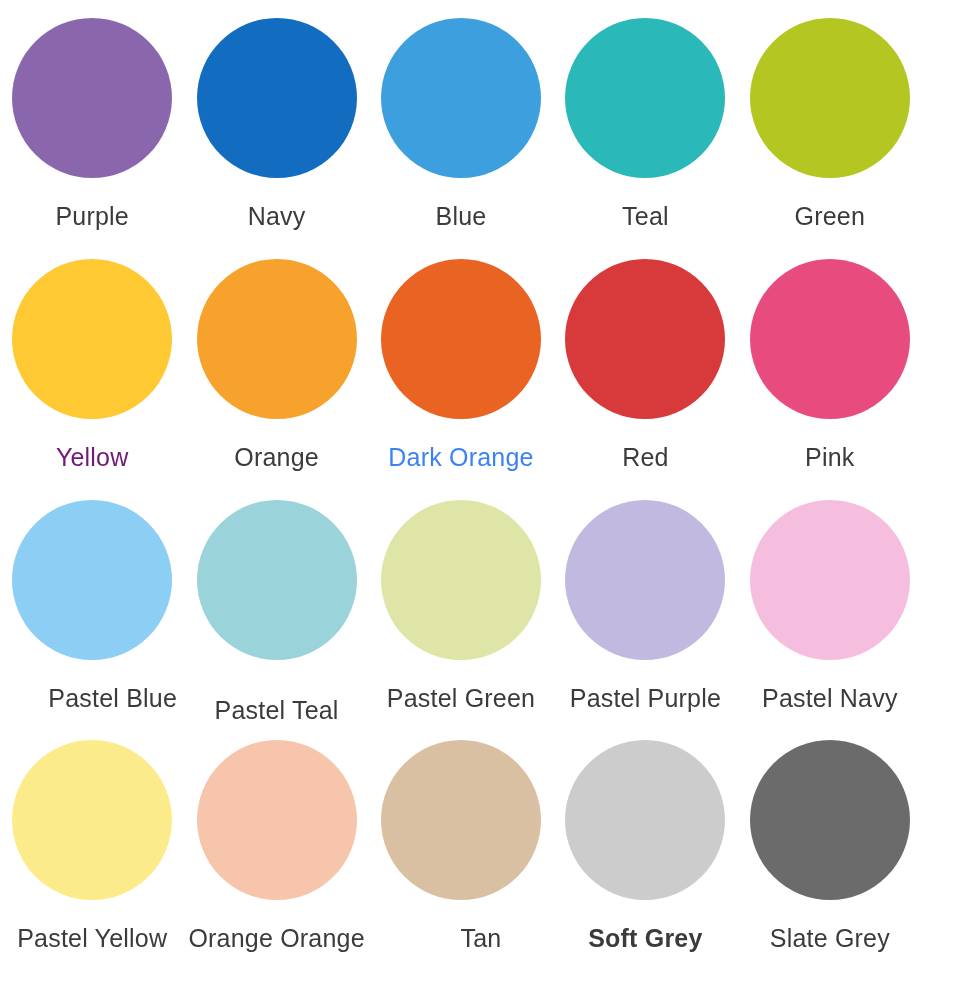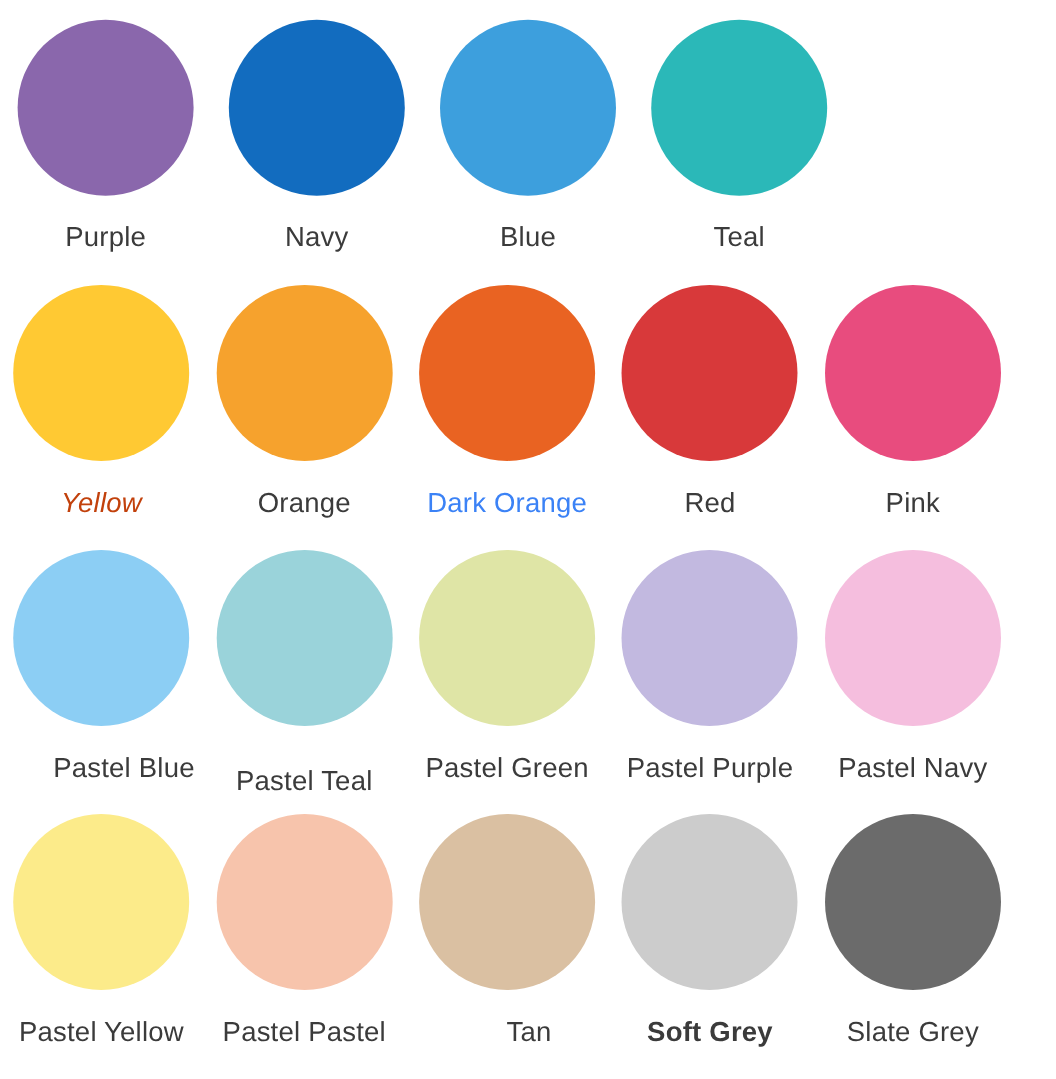--- a/index.html
+++ b/index.html
@@ -66,26 +66,30 @@
       <span class="label" style="color: rgb(59, 59, 59);">Navy</span>
     </div>
     <div class="swatch">
       <span class="dot" style="background-color: rgb(61, 159, 221);"></span>
       <span class="label" style="color: rgb(59, 59, 59);">Blue</span>
     </div>
     <div class="swatch">
       <span class="dot" style="background-color: rgb(43, 184, 184);"></span>
       <span class="label" style="color: rgb(59, 59, 59);">Teal</span>
     </div>
+    <div class="swatch">
+      <span class="dot" style="background-color: rgb(180, 198, 33);"></span>
+      <span class="label" style="color: rgb(59, 59, 59);">Green</span>
+    </div>
   </div>
 
   <div class="row">
     <div class="swatch">
       <span class="dot" style="background-color: rgb(255, 201, 51);"></span>
-      <span class="label" style="color: #c2410c; font-style: italic;">Yellow</span>
+      <span class="label" style="color: #701a75;">Yellow</span>
     </div>
     <div class="swatch">
       <span class="dot" style="background-color: rgb(246, 162, 45);"></span>
       <span class="label" style="color: rgb(59, 59, 59);">Orange</span>
     </div>
     <div class="swatch">
       <span class="dot" style="background-color: rgb(233, 99, 34);"></span>
       <span class="label" style="color: #3b82f6;">Dark Orange</span>
     </div>
     <div class="swatch">
@@ -121,21 +125,21 @@
     </div>
   </div>
 
   <div class="row">
     <div class="swatch">
       <span class="dot" style="background-color: rgb(252, 235, 138);"></span>
       <span class="label" style="color: rgb(59, 59, 59);">Pastel Yellow</span>
     </div>
     <div class="swatch">
       <span class="dot" style="background-color: rgb(247, 196, 172);"></span>
-      <span class="label" style="color: rgb(59, 59, 59);">Pastel Pastel</span>
+      <span class="label" style="color: rgb(59, 59, 59);">Orange Orange</span>
     </div>
     <div class="swatch">
       <span class="dot" style="background-color: rgb(218, 192, 162);"></span>
       <span class="label" style="color: rgb(59, 59, 59); margin-left: 40px;">Tan</span>
     </div>
     <div class="swatch">
       <span class="dot" style="background-color: rgb(204, 204, 204);"></span>
       <span class="label" style="color: rgb(59, 59, 59); font-weight: bold;">Soft Grey</span>
     </div>
     <div class="swatch">

